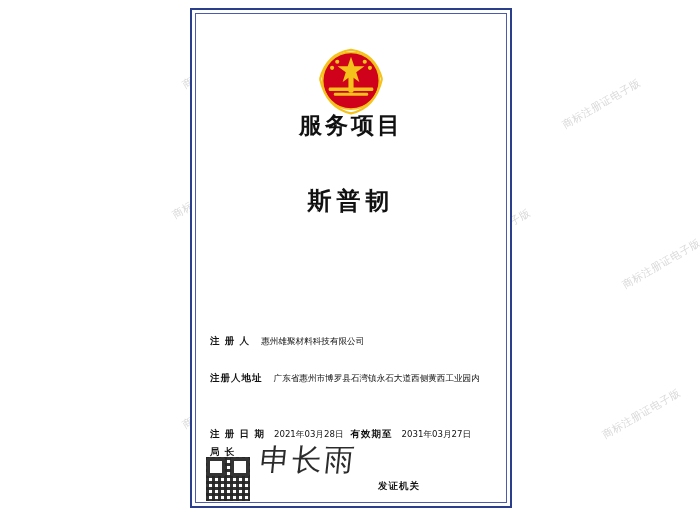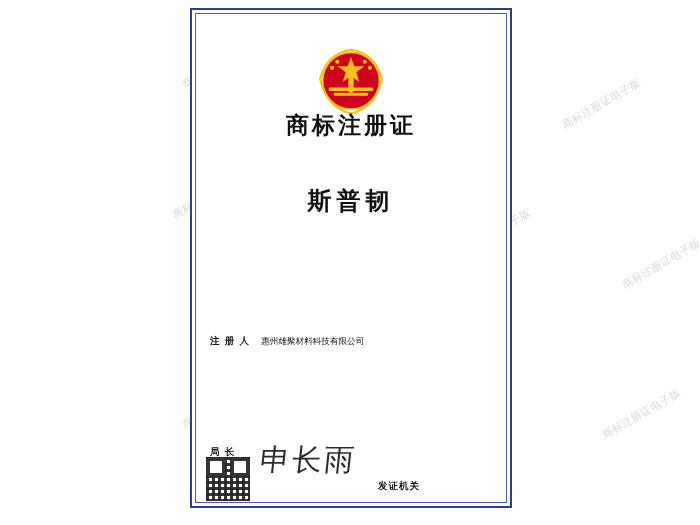--- a/index.html
+++ b/index.html
@@ -306,31 +306,41 @@
             <circle cx="72" cy="37" r="2.4"></circle>
           <rect x="24" y="60" width="52" height="4" rx="1.6"></rect>
           <rect x="30" y="66" width="40" height="3.4" rx="1.4"></rect>
           <rect x="47" y="46" width="6" height="20" rx="2"></rect>
         </g>
         <path d="M14 50 Q22 20 50 16 Q78 20 86 50" fill="none" stroke="#f5c21b" stroke-width="2.5"></path>
         <path d="M14 50 Q22 84 50 90 Q78 84 86 50" fill="none" stroke="#f5c21b" stroke-width="2.5"></path>
       </svg>
     </div>
 
-    <div class="cert-title">商标注册证</div>
+    <div class="cert-title">服务项目</div>
 
     <div class="mark-text">斯普韧</div>
 
 
     <div class="field" id="row-registrant">
       <span class="flabel">注 册 人</span>
       <span class="fvalue">惠州雄聚材料科技有限公司</span>
     </div>
 
-
+    <div class="field" id="row-address">
+      <span class="flabel">注册人地址</span>
+      <span class="fvalue">广东省惠州市博罗县石湾镇永石大道西侧黄西工业园内</span>
+    </div>
+
+    <div class="field dates-line" id="row-dates">
+      <span class="d-label">注 册 日 期</span>
+      <span class="d-val">2021年03月28日</span>
+      <span class="d-label">有效期至</span>
+      <span class="d-val">2031年03月27日</span>
+    </div>
 
     <div class="field" id="row-director">
       <span class="flabel">局    长</span>
     </div>
 
     <div class="signature">申长雨</div>
 
     <div class="qr"></div>
   </div>
 

